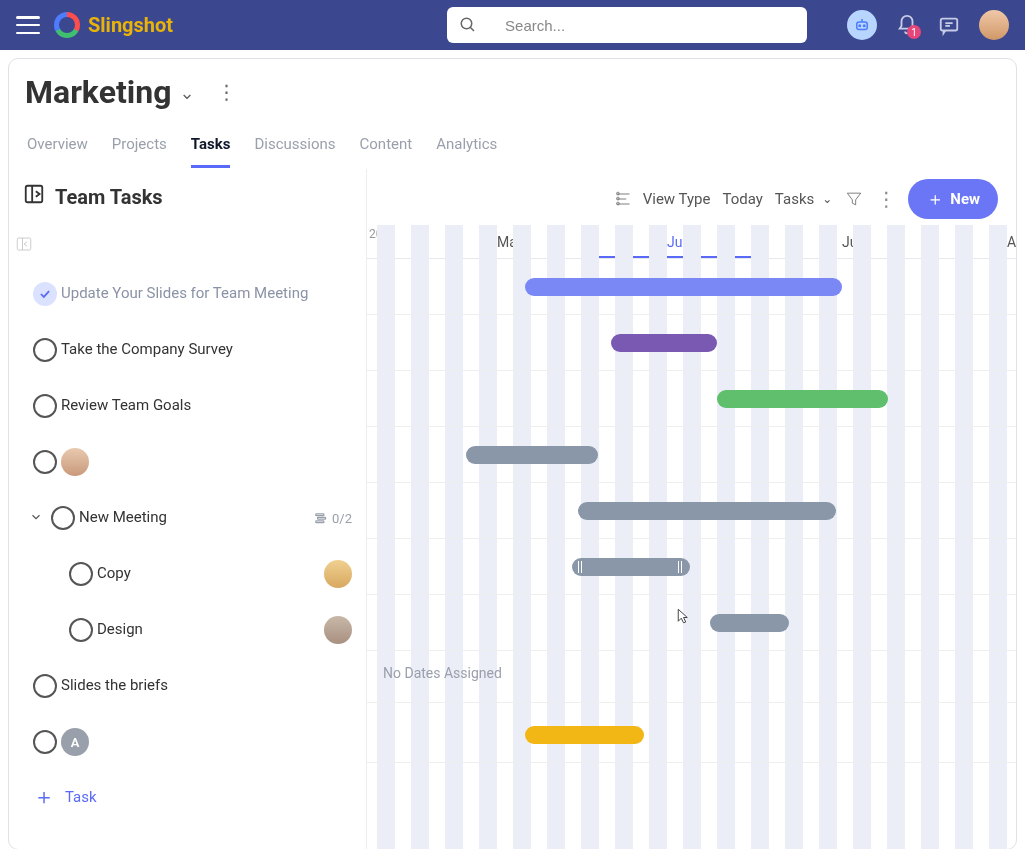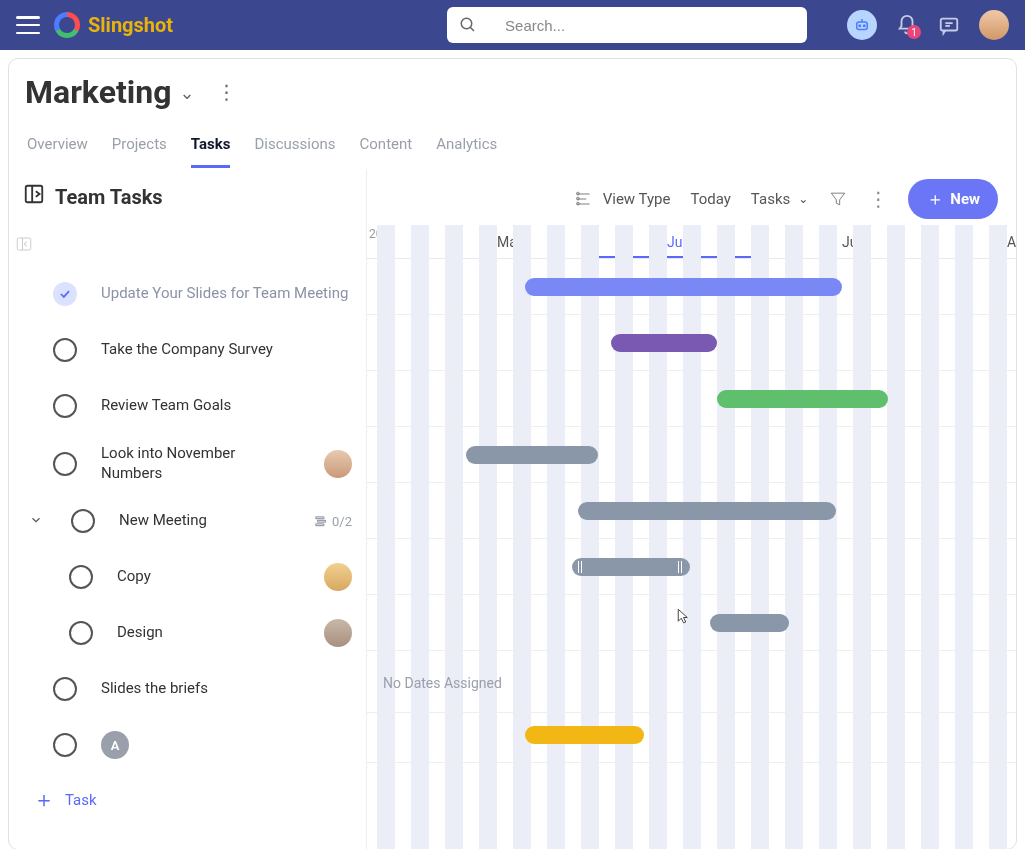--- a/index.html
+++ b/index.html
@@ -31,34 +31,34 @@
 .tabs{display:flex;gap:24px;margin-top:16px;border-bottom:1px solid transparent;padding-left:2px;}
 .tab{color:#9aa0ab;font-size:15px;padding:8px 0 12px;cursor:pointer;border-bottom:3px solid transparent;}
 .tab.active{color:#0f172a;font-weight:700;border-bottom-color:#5a6af8;}
 .body{display:flex;height:680px;}
 .sidepane{width:358px;border-right:1px solid #eee;padding:14px 8px 8px 14px;position:relative;}
 .sp-head{display:flex;align-items:center;gap:10px;font-size:20px;font-weight:700;margin-bottom:12px;}
 .sp-icon svg{width:22px;height:22px;stroke:#333;}
 .collapse-icon{position:absolute;left:6px;top:66px;}
 .collapse-icon svg{width:18px;height:18px;stroke:#bbb;fill:none;}
 .tasklist{margin-top:56px;}
-.trow{display:flex;align-items:center;gap:24px;padding:10px 6px;min-height:56px;}
+.trow{display:flex;align-items:center;gap:4px;padding:10px 6px;min-height:56px;}
 .cindent{margin-left:40px;}
 .chk{width:24px;height:24px;border:2px solid #555;border-radius:50%;flex:0 0 24px;cursor:pointer;}
 .chk.done{border:none;background:#dbe2ff;display:flex;align-items:center;justify-content:center;}
 .chk.done svg{width:14px;height:14px;stroke:#5a6af8;stroke-width:3;fill:none;}
 .tname{font-size:15px;color:#333;flex:1;line-height:1.3;}
 .tname.done{color:#8a92a6;}
 .tav{width:28px;height:28px;border-radius:50%;background:#ccc;flex:0 0 28px;}
 .tav.letter{background:#9aa0ab;color:#fff;display:flex;align-items:center;justify-content:center;font-size:13px;font-weight:600;}
 .chevron{width:18px;cursor:pointer;}
 .subcount{color:#9aa0ab;font-size:13px;display:flex;align-items:center;gap:4px;}
 .addtask{display:flex;align-items:center;gap:10px;color:#5a6af8;padding:12px 10px;cursor:pointer;font-size:15px;}
 .addtask .plus{font-size:22px;font-weight:300;}
-.tools{display:flex;align-items:center;gap:20px;padding:14px 18px 10px 0;height:56px;justify-content:flex-end;}
+.tools{display:flex;align-items:center;gap:12px;padding:14px 18px 10px 0;height:56px;justify-content:flex-end;}
 .tbtn{display:flex;align-items:center;gap:8px;color:#555;font-size:15px;cursor:pointer;}
 .tbtn svg{width:20px;height:20px;stroke:#666;fill:none;}
 .newbtn{background:#6a76f6;color:#fff;border-radius:22px;padding:8px 18px;display:flex;align-items:center;gap:6px;font-weight:700;font-size:15px;cursor:pointer;}
 .newbtn .plus{font-size:18px;font-weight:400;}
 .vimore{font-size:20px;color:#888;cursor:pointer;}
 .gantt{flex:1;position:relative;overflow:hidden;}
 .vline{position:absolute;top:0;bottom:0;width:18px;background:#eceef7;}
 .year{position:absolute;left:2px;top:2px;font-size:12px;color:#999;}
 .months{display:flex;height:34px;align-items:center;border-bottom:1px solid #e8e8ee;padding-left:0;position:relative;}
 .month{position:absolute;font-size:14px;color:#555;}
@@ -185,21 +185,20 @@
               <div class="tname">Take the Company Survey</div>
             </div>
             <div class="trow">
               <span style="width:0"></span>
               <div class="chk"></div>
               <div class="tname">Review Team Goals</div>
             </div>
             <div class="trow">
               <span style="width:0"></span>
               <div class="chk"></div>
-              <div class="tname">Look into November Numbers</div>
               <div class="tav av1"></div>
             </div>
             <div class="trow">
               <span class="chevron"><svg width="14" height="14" viewBox="0 0 24 24" fill="none" stroke="#555" stroke-width="2">
                   <polyline points="6 9 12 15 18 9"></polyline>
                 </svg></span>
               <div class="chk"></div>
               <div class="tname">New Meeting</div>
               <span class="subcount"><svg width="14" height="14" viewBox="0 0 24 24" fill="none" stroke="#9aa0ab" stroke-width="2">
                   <rect x="3" y="5" width="14" height="3" rx="1"></rect>
@@ -306,21 +305,21 @@
             </div>
             <div class="grow" style="top: 258px;">
               <div class="bar grey" style="left: 211.2px; width: 257.4px;"></div>
             </div>
             <div class="grow" style="top: 314px;">
               <div class="bar grey handle" style="left: 204.6px; width: 118.8px;"></div>
             </div>
             <div class="grow" style="top: 370px;">
               <div class="bar grey" style="left: 343.2px; width: 79.2px;"></div>
             </div>
-            <div class="grow" style="top: 432px;">
+            <div class="grow" style="top: 422px;">
               <div class="nodates">No Dates Assigned</div>
             </div>
             <div class="grow" style="top: 482px;">
               <div class="bar orange" style="left: 158.4px; width: 118.8px;"></div>
             </div>
             <div class="cursor" style="left: 306px; top: 380px;"><svg viewBox="0 0 24 24" width="18" height="22">
                 <path d="M7 3l0 16 4-4 3 6 3-1-3-6 5 0z" stroke-width="1.2"></path>
               </svg></div>
           </div>
     </div>

